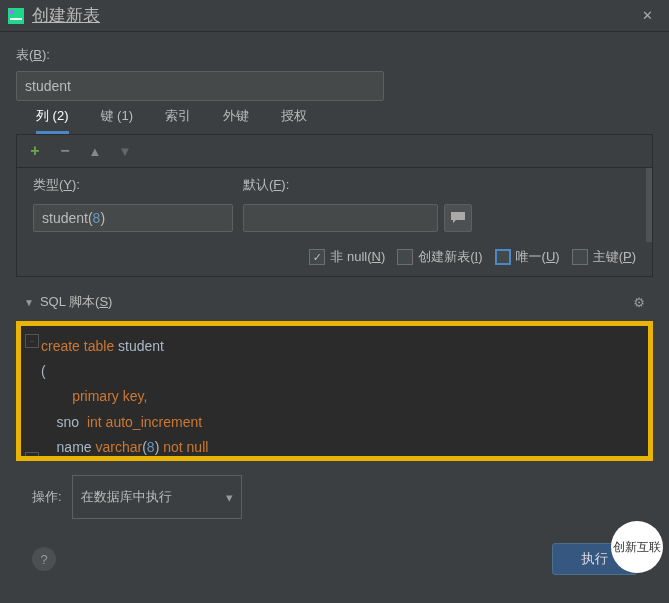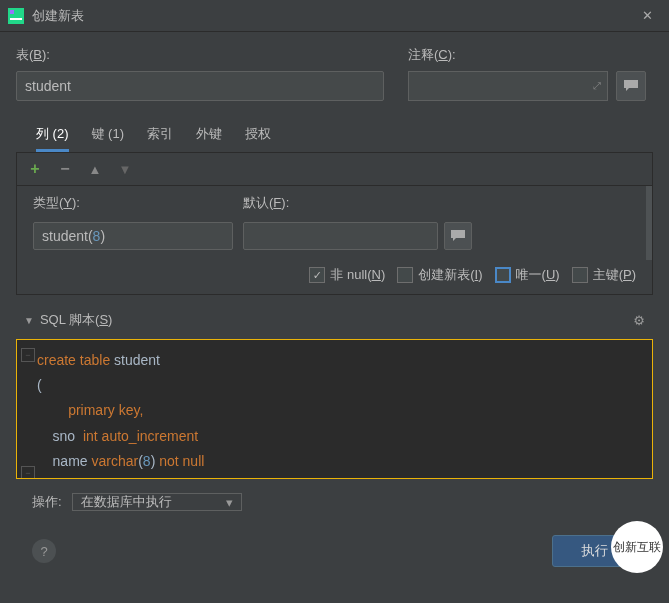--- a/index.html
+++ b/index.html
@@ -1,35 +1,35 @@
 <!DOCTYPE html>
 <html><head>
   <meta charset="utf-8">
   <style>
     * { box-sizing: border-box; margin: 0; padding: 0; font-family: "Segoe UI", Arial, sans-serif; }
     body { background: #3c3f41; color: #bbbbbb; font-size: 13px; width: 669px; height: 603px; overflow: hidden; }
     
     .titlebar { height: 32px; display: flex; align-items: center; padding: 0 8px; background: #3c3f41; border-bottom: 1px solid #2b2b2b; }
     .titlebar .icon-app { width: 16px; height: 16px; margin-right: 8px; }
-    .titlebar .title { flex: 1; color: #bbbbbb; font-size: 13px; }
+    .titlebar .title { flex: 1; color: #bbbbbb; font-size: 17px; text-decoration: underline; }
     .titlebar .close-x { color: #aaa; cursor: pointer; padding: 4px 8px; }
     
     .content { padding: 14px 16px 0 16px; }
     
     .row1 { display: flex; gap: 24px; }
     .field-group { display: flex; flex-direction: column; gap: 3px; }
     .field-label { color: #bbbbbb; font-size: 13px; margin-bottom: 4px; }
     .underline { text-decoration: underline; }
     .text-input { background: #45494a; border: 1px solid #5e6060; color: #bbbbbb; padding: 6px 8px; font-size: 14px; border-radius: 2px; height: 30px; }
     .input-table { width: 368px; }
     .comment-area { width: 200px; height: 30px; background: #45494a; border: 1px solid #5e6060; position: relative; display: flex; align-items: center; justify-content: flex-end; padding-right: 6px; }
     .expand-icon { color: #888; font-size: 10px; }
     .icon-btn-sq { width: 30px; height: 30px; background: #4c5052; border: 1px solid #5e6060; display: flex; align-items: center; justify-content: center; cursor: pointer; border-radius: 2px; }
     
-    .tabs { display: flex; gap: 23px; margin-top: 18px; padding-left: 20px; }
+    .tabs { display: flex; gap: 32px; padding-left: 20px; }
     .tab { color: #bbbbbb; padding: 6px 0; cursor: pointer; }
     .tab.active { color: #ffffff; border-bottom: 3px solid #4a88c7; }
     
     .panel { background: #3c3f41; border: 1px solid #2b2b2b; margin-top: 0; }
     .toolbar-row { display: flex; gap: 10px; padding: 6px 8px; align-items: center; border-bottom: 1px solid #2b2b2b; }
     .tb-btn { width: 20px; height: 20px; display: flex; align-items: center; justify-content: center; cursor: pointer; color: #888; }
     .tb-btn.add { color: #6aa84f; font-weight: bold; font-size: 16px; }
     .tb-btn.rem { color: #888; font-weight: bold; font-size: 16px; }
     
     .col-editor { display: flex; padding: 8px 16px 10px 16px; border-right: 6px solid #4e5254; }
@@ -44,31 +44,31 @@
     .checks { display: flex; gap: 12px; justify-content: flex-end; padding: 6px 16px 10px 16px; align-items: center; }
     .check-wrap { display: flex; align-items: center; gap: 5px; cursor: pointer; }
     .checkbox { width: 16px; height: 16px; border: 1px solid #6e6e6e; background: #43494a; display: flex; align-items: center; justify-content: center; font-size: 11px; color: #bbbbbb; }
     .checkbox.checked::after { content: "✓"; }
     .checkbox.highlight { border: 2px solid #4a88c7; }
     
     .section-header { display: flex; align-items: center; padding: 10px 8px; gap: 6px; margin-top: 6px; }
     .section-header .chev { font-size: 10px; color: #999; }
     .section-header .gear { margin-left: auto; color: #999; cursor: pointer; }
     
-    .sql-editor { background: #2b2b2b; height: 140px; padding: 8px 10px; font-family: "Consolas", monospace; font-size: 14px; line-height: 1.8; position: relative; overflow: hidden; border: 1px solid #eab308; }
+    .sql-editor { background: #2b2b2b; height: 140px; padding: 8px 10px; font-family: "Consolas", monospace; font-size: 14px; line-height: 1.8; position: relative; overflow: hidden; border: 5px solid #eab308; }
     .gutter-line { position: absolute; left: 4px; width: 14px; display: flex; align-items: center; justify-content: center; color: #555; font-size: 14px; }
     .gutter-line.top { top: 8px; border:1px solid #555; height:14px; font-size:9px;}
     .gutter-line.bot { top: 126px; border:1px solid #555; height:14px; font-size:9px;}
     .sql-kw { color: #cc7832; }
     .sql-ident { color: #a9b7c6; }
     .sql-punc { color: #a9b7c6; }
     .sql-num { color: #6897bb; }
     
     .footer1 { display: flex; align-items: center; gap: 10px; padding: 14px 16px; }
-    .select { background: #3c3f41; border: 1px solid #5e6060; color: #bbbbbb; padding: 4px 24px 4px 8px; font-size: 13px; height: 18px; position: relative; width: 170px; display:flex; align-items:center; }
+    .select { background: #3c3f41; border: 1px solid #5e6060; color: #bbbbbb; padding: 4px 24px 4px 8px; font-size: 13px; height: 44px; position: relative; width: 170px; display:flex; align-items:center; }
     .select::after { content: "▾"; position: absolute; right: 8px; color: #999; }
     
     .footer2 { display: flex; align-items: center; padding: 10px 16px; }
     .help-btn { width: 24px; height: 24px; border-radius: 50%; background: #4c5052; color: #999; display: flex; align-items: center; justify-content: center; cursor: pointer; }
     .primary-btn { background: #365880; border: 1px solid #4c708c; color: #ddd; padding: 6px 28px; cursor: pointer; margin-left: auto; border-radius: 3px; }
     
     .watermark { position: absolute; right: 6px; bottom: 30px; width: 52px; height: 52px; border-radius: 50%; background: #fff; display: flex; align-items: center; justify-content: center; font-size: 12px; color: #333; text-align: center; }
   </style>
 </head>
 <body>
@@ -86,35 +86,20 @@
 </div>
 
 <div class="content">
 
   <div class="row1">
     <div class="field-group" style="flex:0 0 auto;">
       <div class="field-label">
         <span>表(</span><span class="underline">B</span><span>):</span>
       </div>
       <input class="text-input input-table" value="student" style="">
-    </div>
-    <div class="field-group" style="flex:1;">
-      <div class="field-label">
-        <span>注释(</span><span class="underline">C</span><span>):</span>
-      </div>
-      <div style="display:flex; gap:8px;">
-        <div class="comment-area">
-          <span class="expand-icon">⤢</span>
-        </div>
-        <div class="icon-btn-sq">
-          <svg width="16" height="14">
-              <path d="M1 1h14v8H6l-3 3V9H1z" fill="#aaa"></path>
-            </svg>
-        </div>
-      </div>
     </div>
   </div>
 
   <div class="tabs">
     <div class="tab active">列 (2)</div>
     <div class="tab">键 (1)</div>
     <div class="tab">索引</div>
     <div class="tab">外键</div>
     <div class="tab">授权</div>
   </div>

